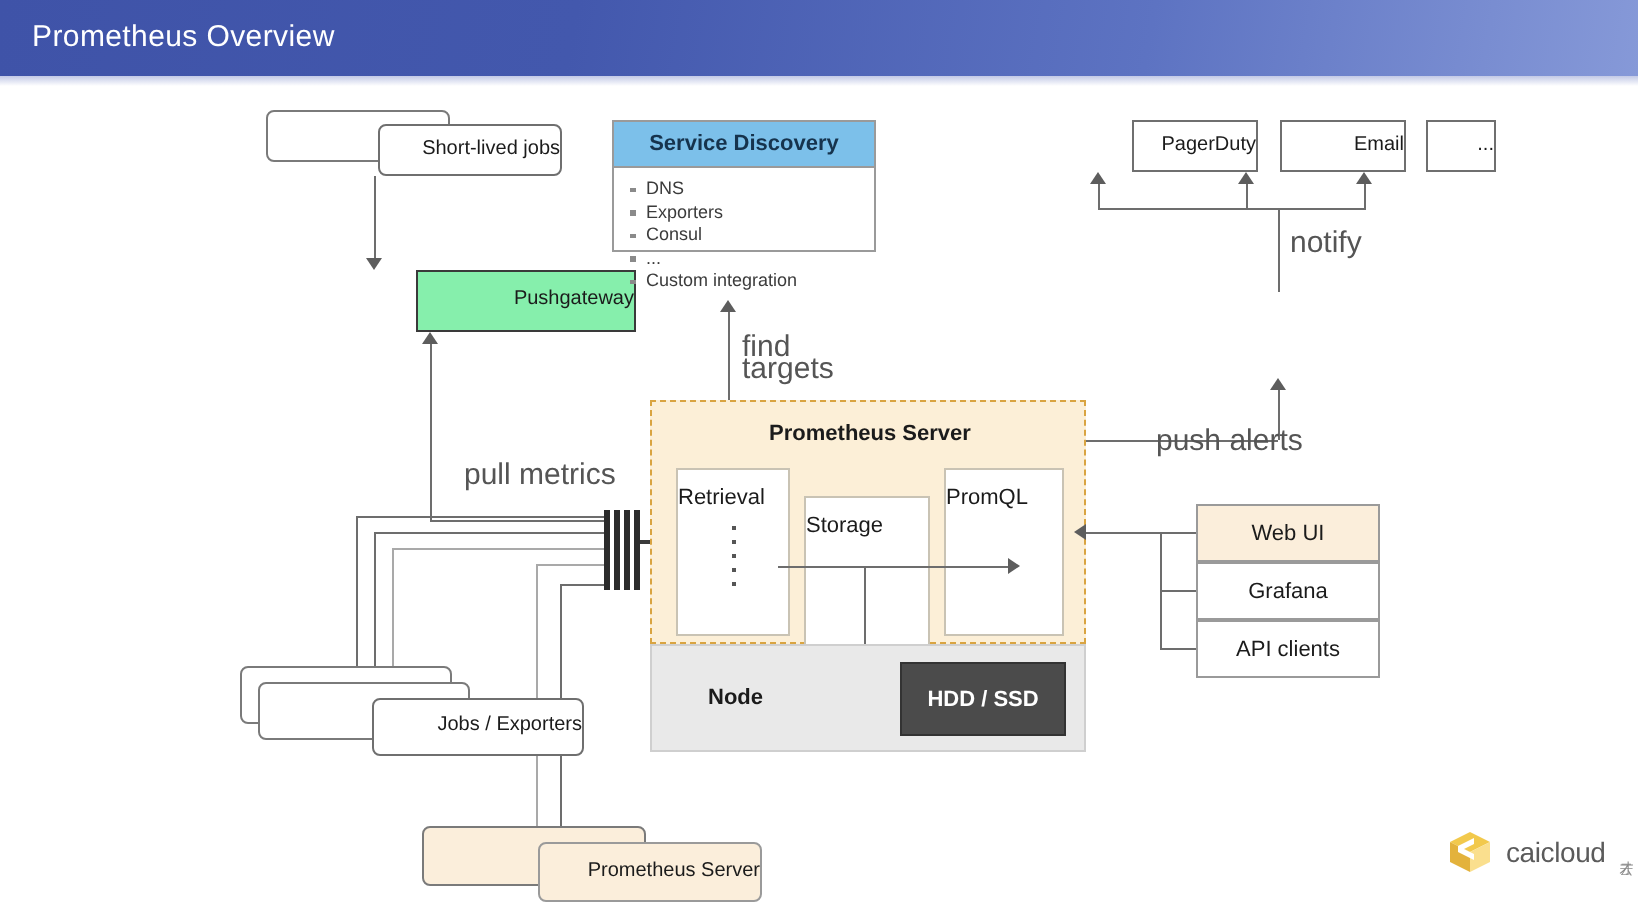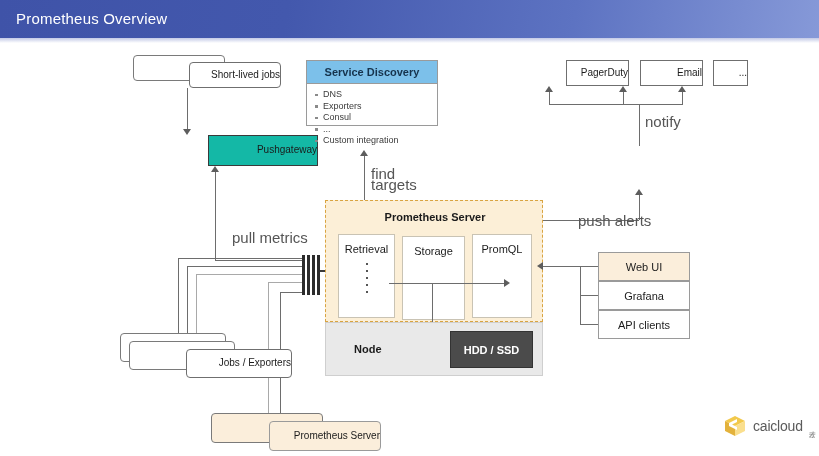--- a/index.html
+++ b/index.html
@@ -51,21 +51,21 @@
     color: #1b1b1b;
     text-align: center;
     line-height: 1.25;
     margin-left: 48px;
   }
   .box-white {
     background: #ffffff;
     border: 1px solid #6f6f6f;
   }
   .box-cream {
-    background: #14b8a6;
+    background: #86efac;
     border: 1px solid #3a3a3a;
   }
   .box-cream-soft {
     background: #fbeedb;
     border: 1px solid #9a9a9a;
   }
   .rounded { border-radius: 4px; }
   .stack-layer {
     position: absolute;
     box-sizing: border-box;
@@ -132,21 +132,21 @@
     box-sizing: border-box;
     background: #ffffff;
     border: 1px solid #c9c3b4;
     font-size: 11px;
     color: #1b1b1b;
   }
   .inner-box .lbl {
     position: absolute;
     left: 0; top: 8px;
     width: 100%;
-    text-align: center;
+    text-align: left;
   }
   .dotcol {
     position: absolute;
     left: 0; top: 28px;
     width: 100%;
     display: flex;
     flex-direction: column;
     align-items: center;
     gap: 5px;
   }
@@ -340,21 +340,21 @@
     <span class="lbl">Retrieval</span>
     <span class="dotcol">
       <span></span>
         <span></span>
         <span></span>
         <span></span>
         <span></span>
     </span>
   </div>
 
-  <div class="inner-box" style="left:402px; top:236px; width:63px; height:84px;">
+  <div class="inner-box" style="left:402px; top:248px; width:63px; height:84px;">
     <span class="lbl">Storage</span>
   </div>
 
   <div class="inner-box" style="left:472px; top:234px; width:60px; height:84px;">
     <span class="lbl">PromQL</span>
   </div>
 
   <div class="ln ln-h" style="left:389px; top:283px; width:117px;"></div>
   <div class="arrow-r" style="left:504px; top:279px;"></div>
 

